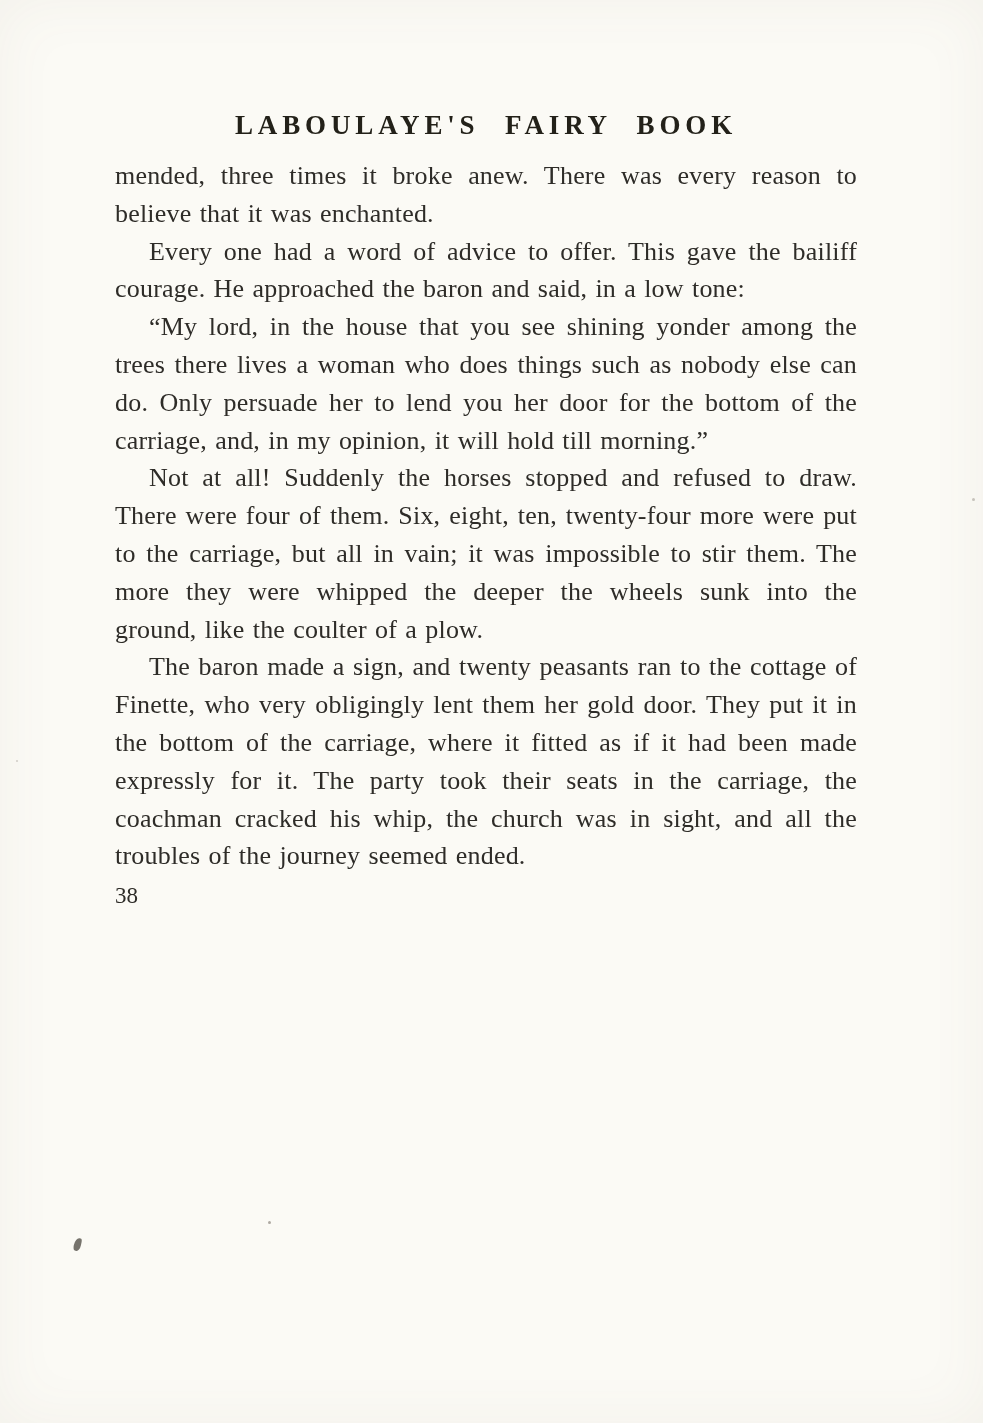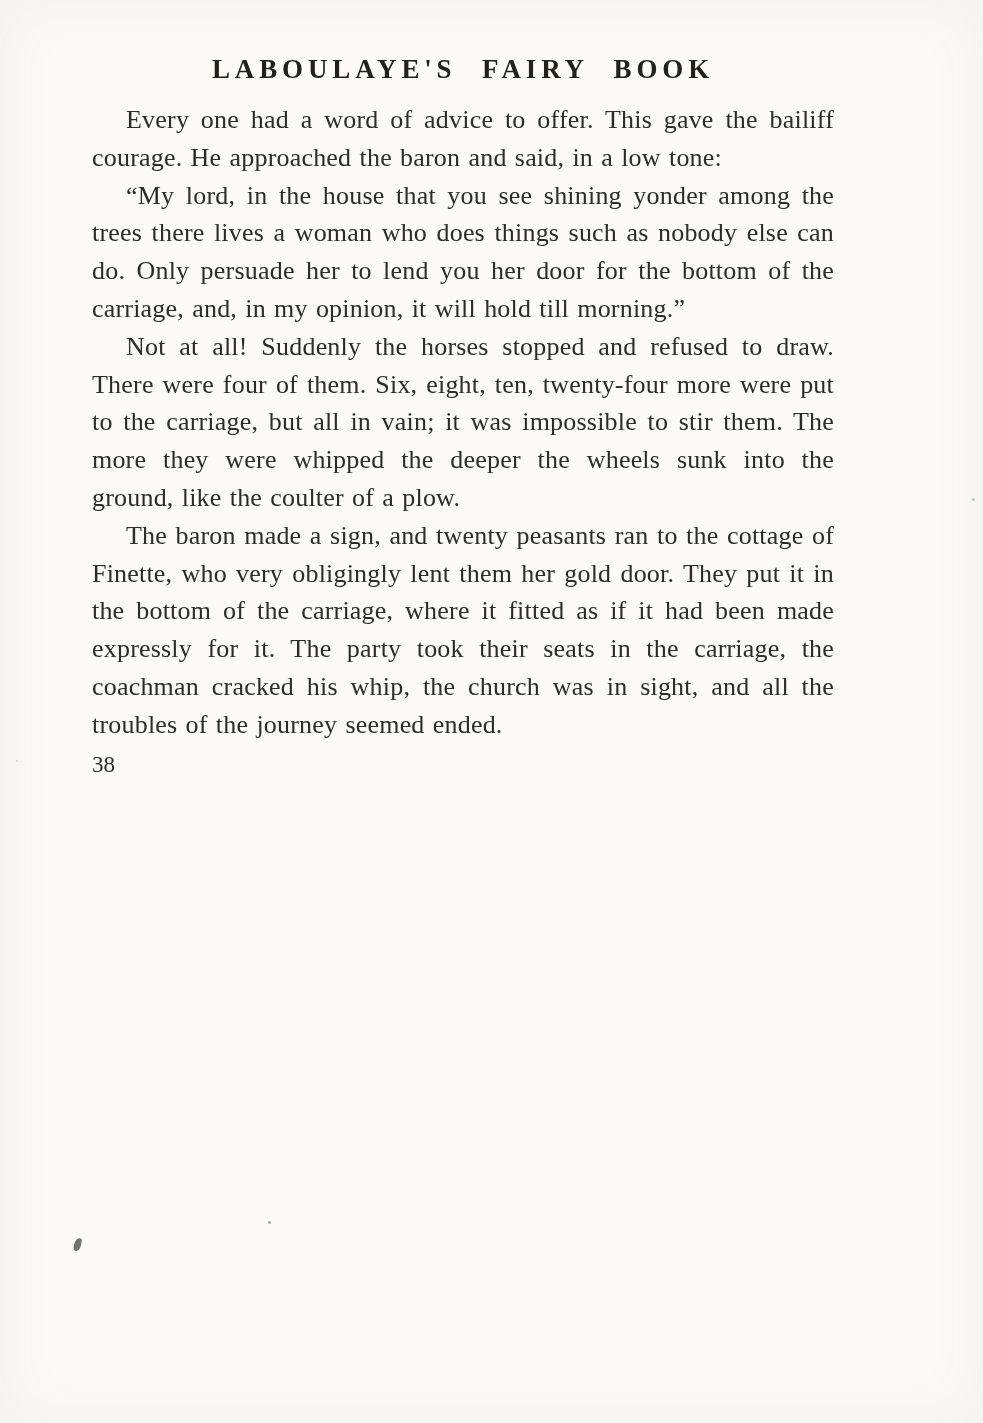--- a/index.html
+++ b/index.html
@@ -11,23 +11,23 @@
     position: relative;
     width: 983px;
     height: 1423px;
     background: #fbfaf5;
     overflow: hidden;
     font-family: "Liberation Serif", "DejaVu Serif", serif;
     color: #2e2c28;
     box-shadow: inset 0 0 60px rgba(120,110,90,0.06);
   }
   .text-column {
-    margin-left: 92px;
+    margin-left: 115px;
     width: 742px;
-    padding-top: 54px;
+    padding-top: 110px;
   }
   .running-head {
     text-align: center;
     font-size: 27px;
     font-weight: bold;
     letter-spacing: 0.18em;
     word-spacing: 14px;
     color: #232119;
     margin-bottom: 16px;
     white-space: nowrap;
@@ -97,20 +97,21 @@
   }
 </style>
 </head>
 <body>
 
 <div class="page">
   <div class="text-column">
     <div class="running-head">LABOULAYE'S FAIRY BOOK</div>
 
     <div class="body-text">
+      <p class="no-indent">mended, three times it broke anew. There was every reason to believe that it was enchanted.</p>
       <p>Every one had a word of advice to offer. This gave the bailiff courage. He approached the baron and said, in a low tone:</p>
       <p>“My lord, in the house that you see shining yonder among the trees there lives a woman who does things such as nobody else can do. Only persuade her to lend you her door for the bottom of the carriage, and, in my opinion, it will hold till morning.”</p>
       <p>Not at all! Suddenly the horses stopped and refused to draw. There were four of them. Six, eight, ten, twenty-four more were put to the carriage, but all in vain; it was impossible to stir them. The more they were whipped the deeper the wheels sunk into the ground, like the coulter of a plow.</p>
       <p>The baron made a sign, and twenty peasants ran to the cottage of Finette, who very obligingly lent them her gold door. They put it in the bottom of the carriage, where it fitted as if it had been made expressly for it. The party took their seats in the carriage, the coachman cracked his whip, the church was in sight, and all the troubles of the journey seemed ended.</p>
     </div>
 
     <div class="page-number">38</div>
   </div>
 
   <div class="artifact artifact-squiggle"></div>

